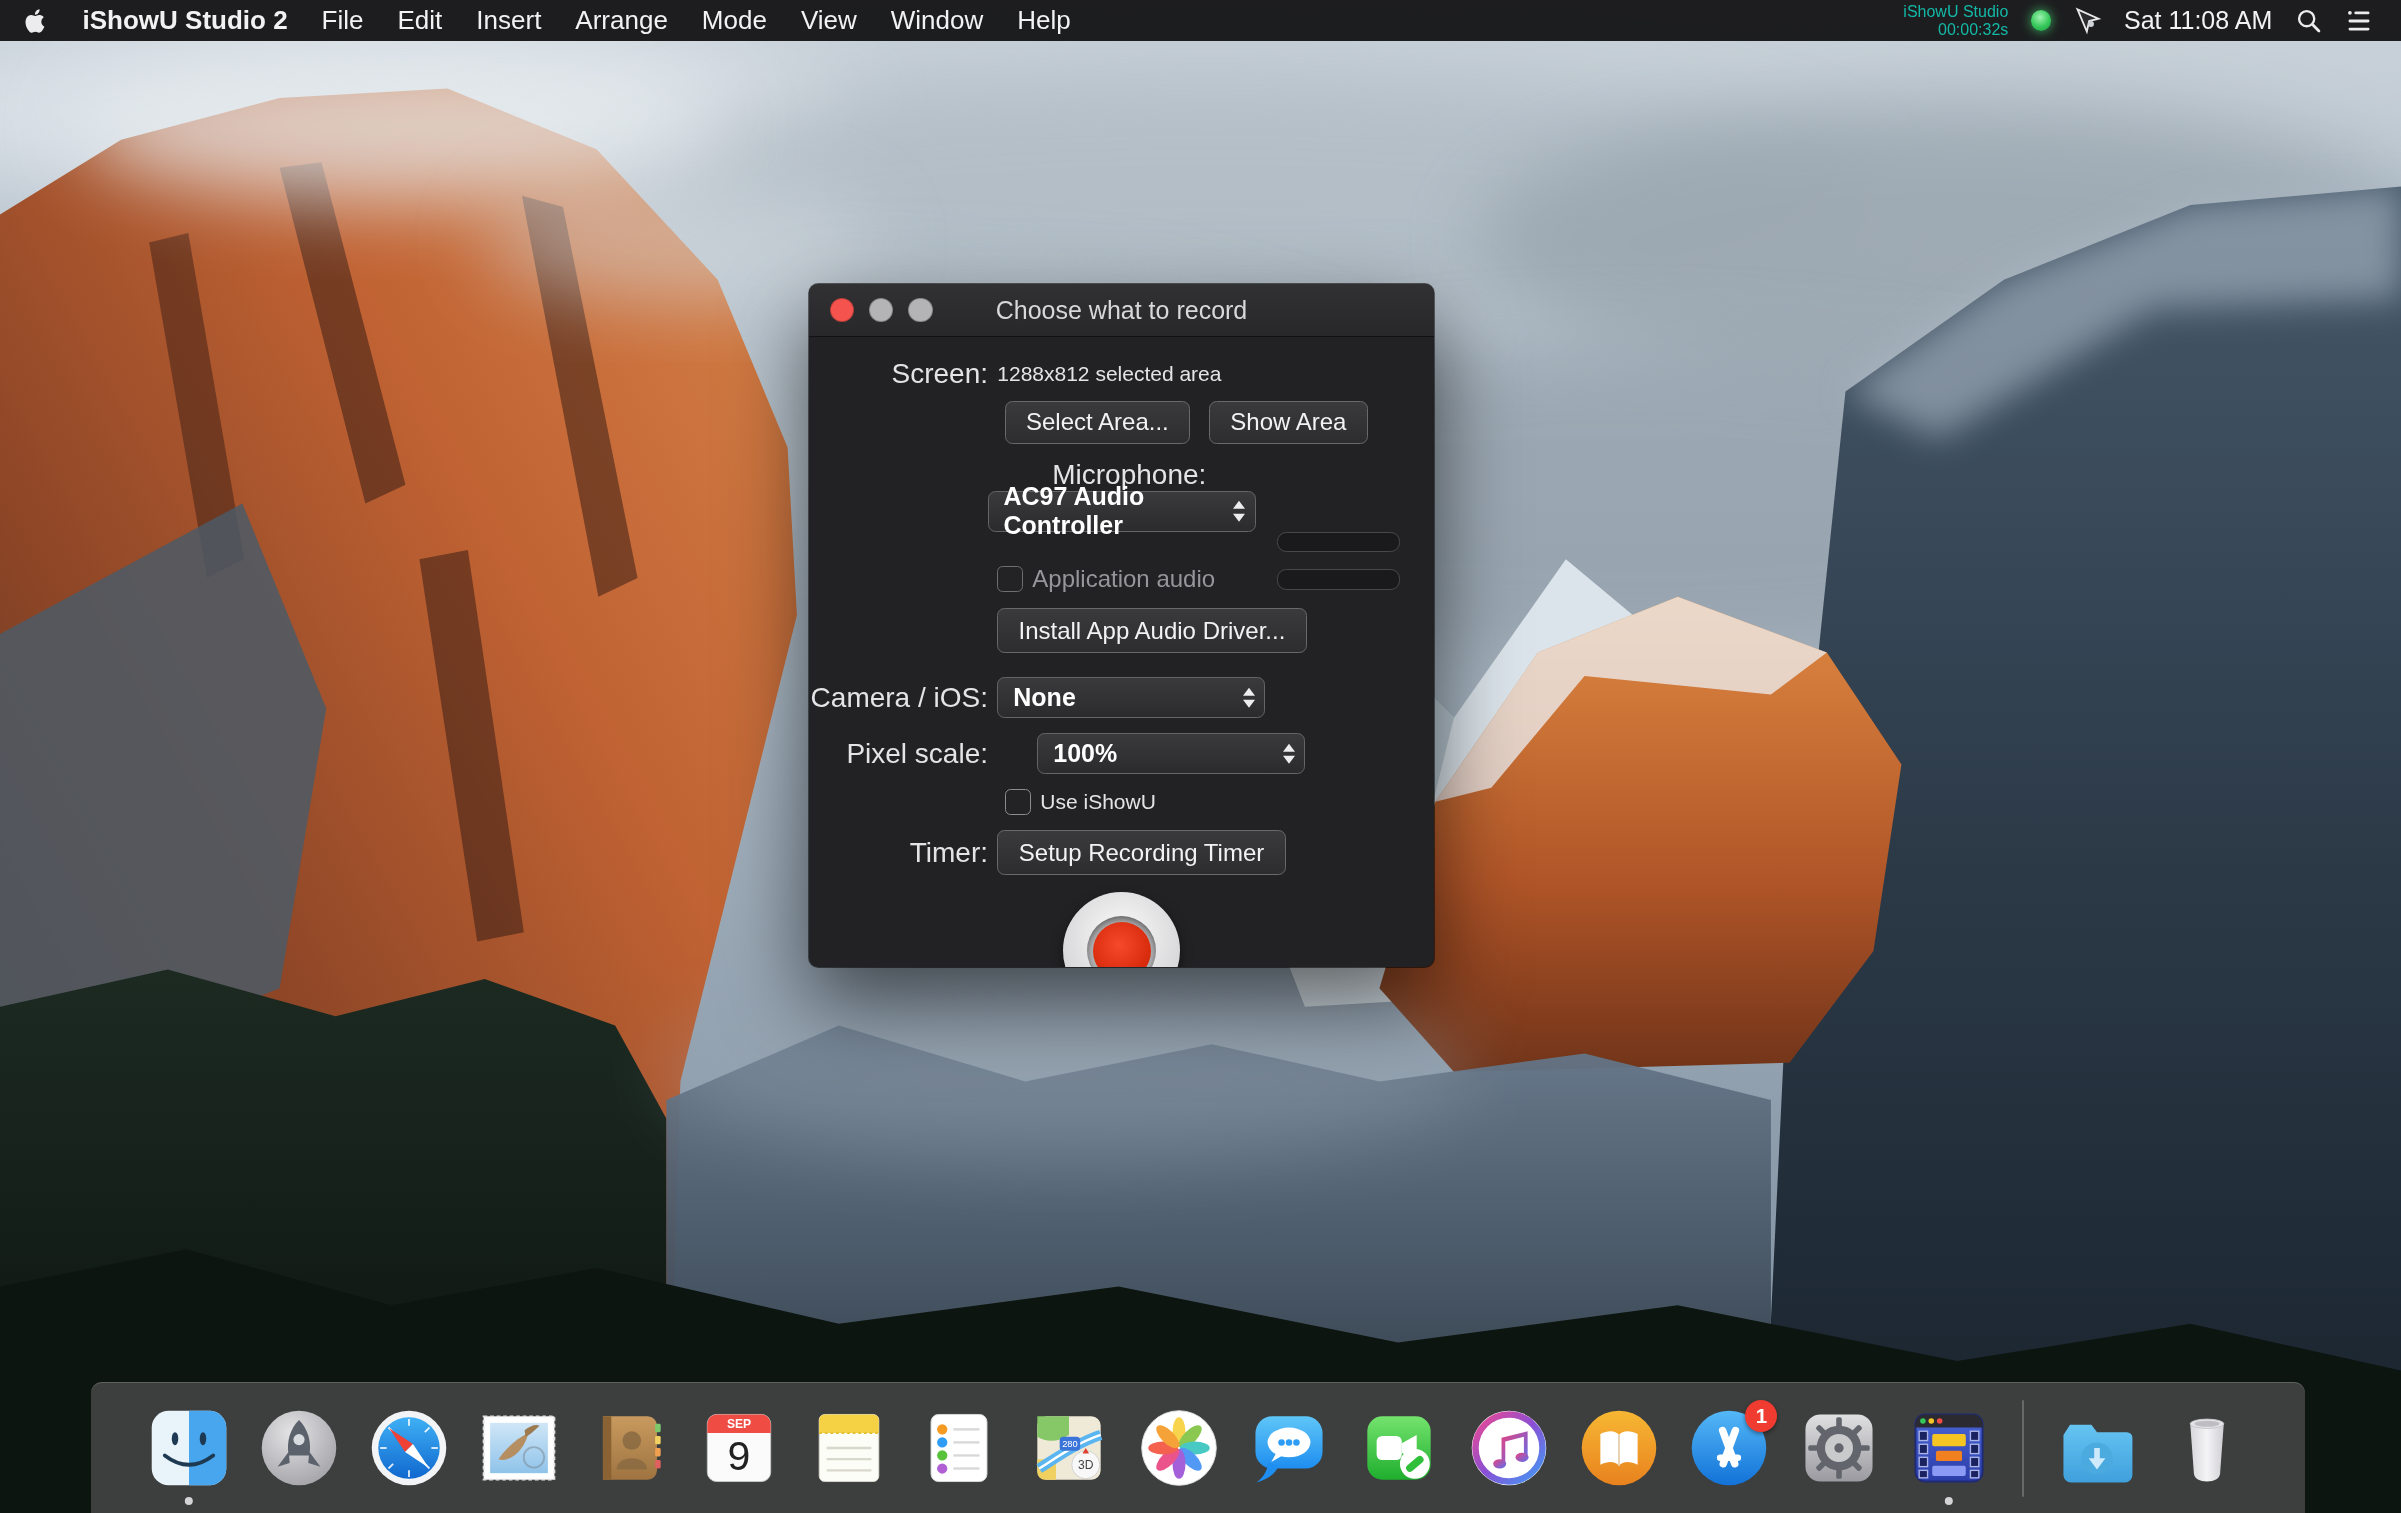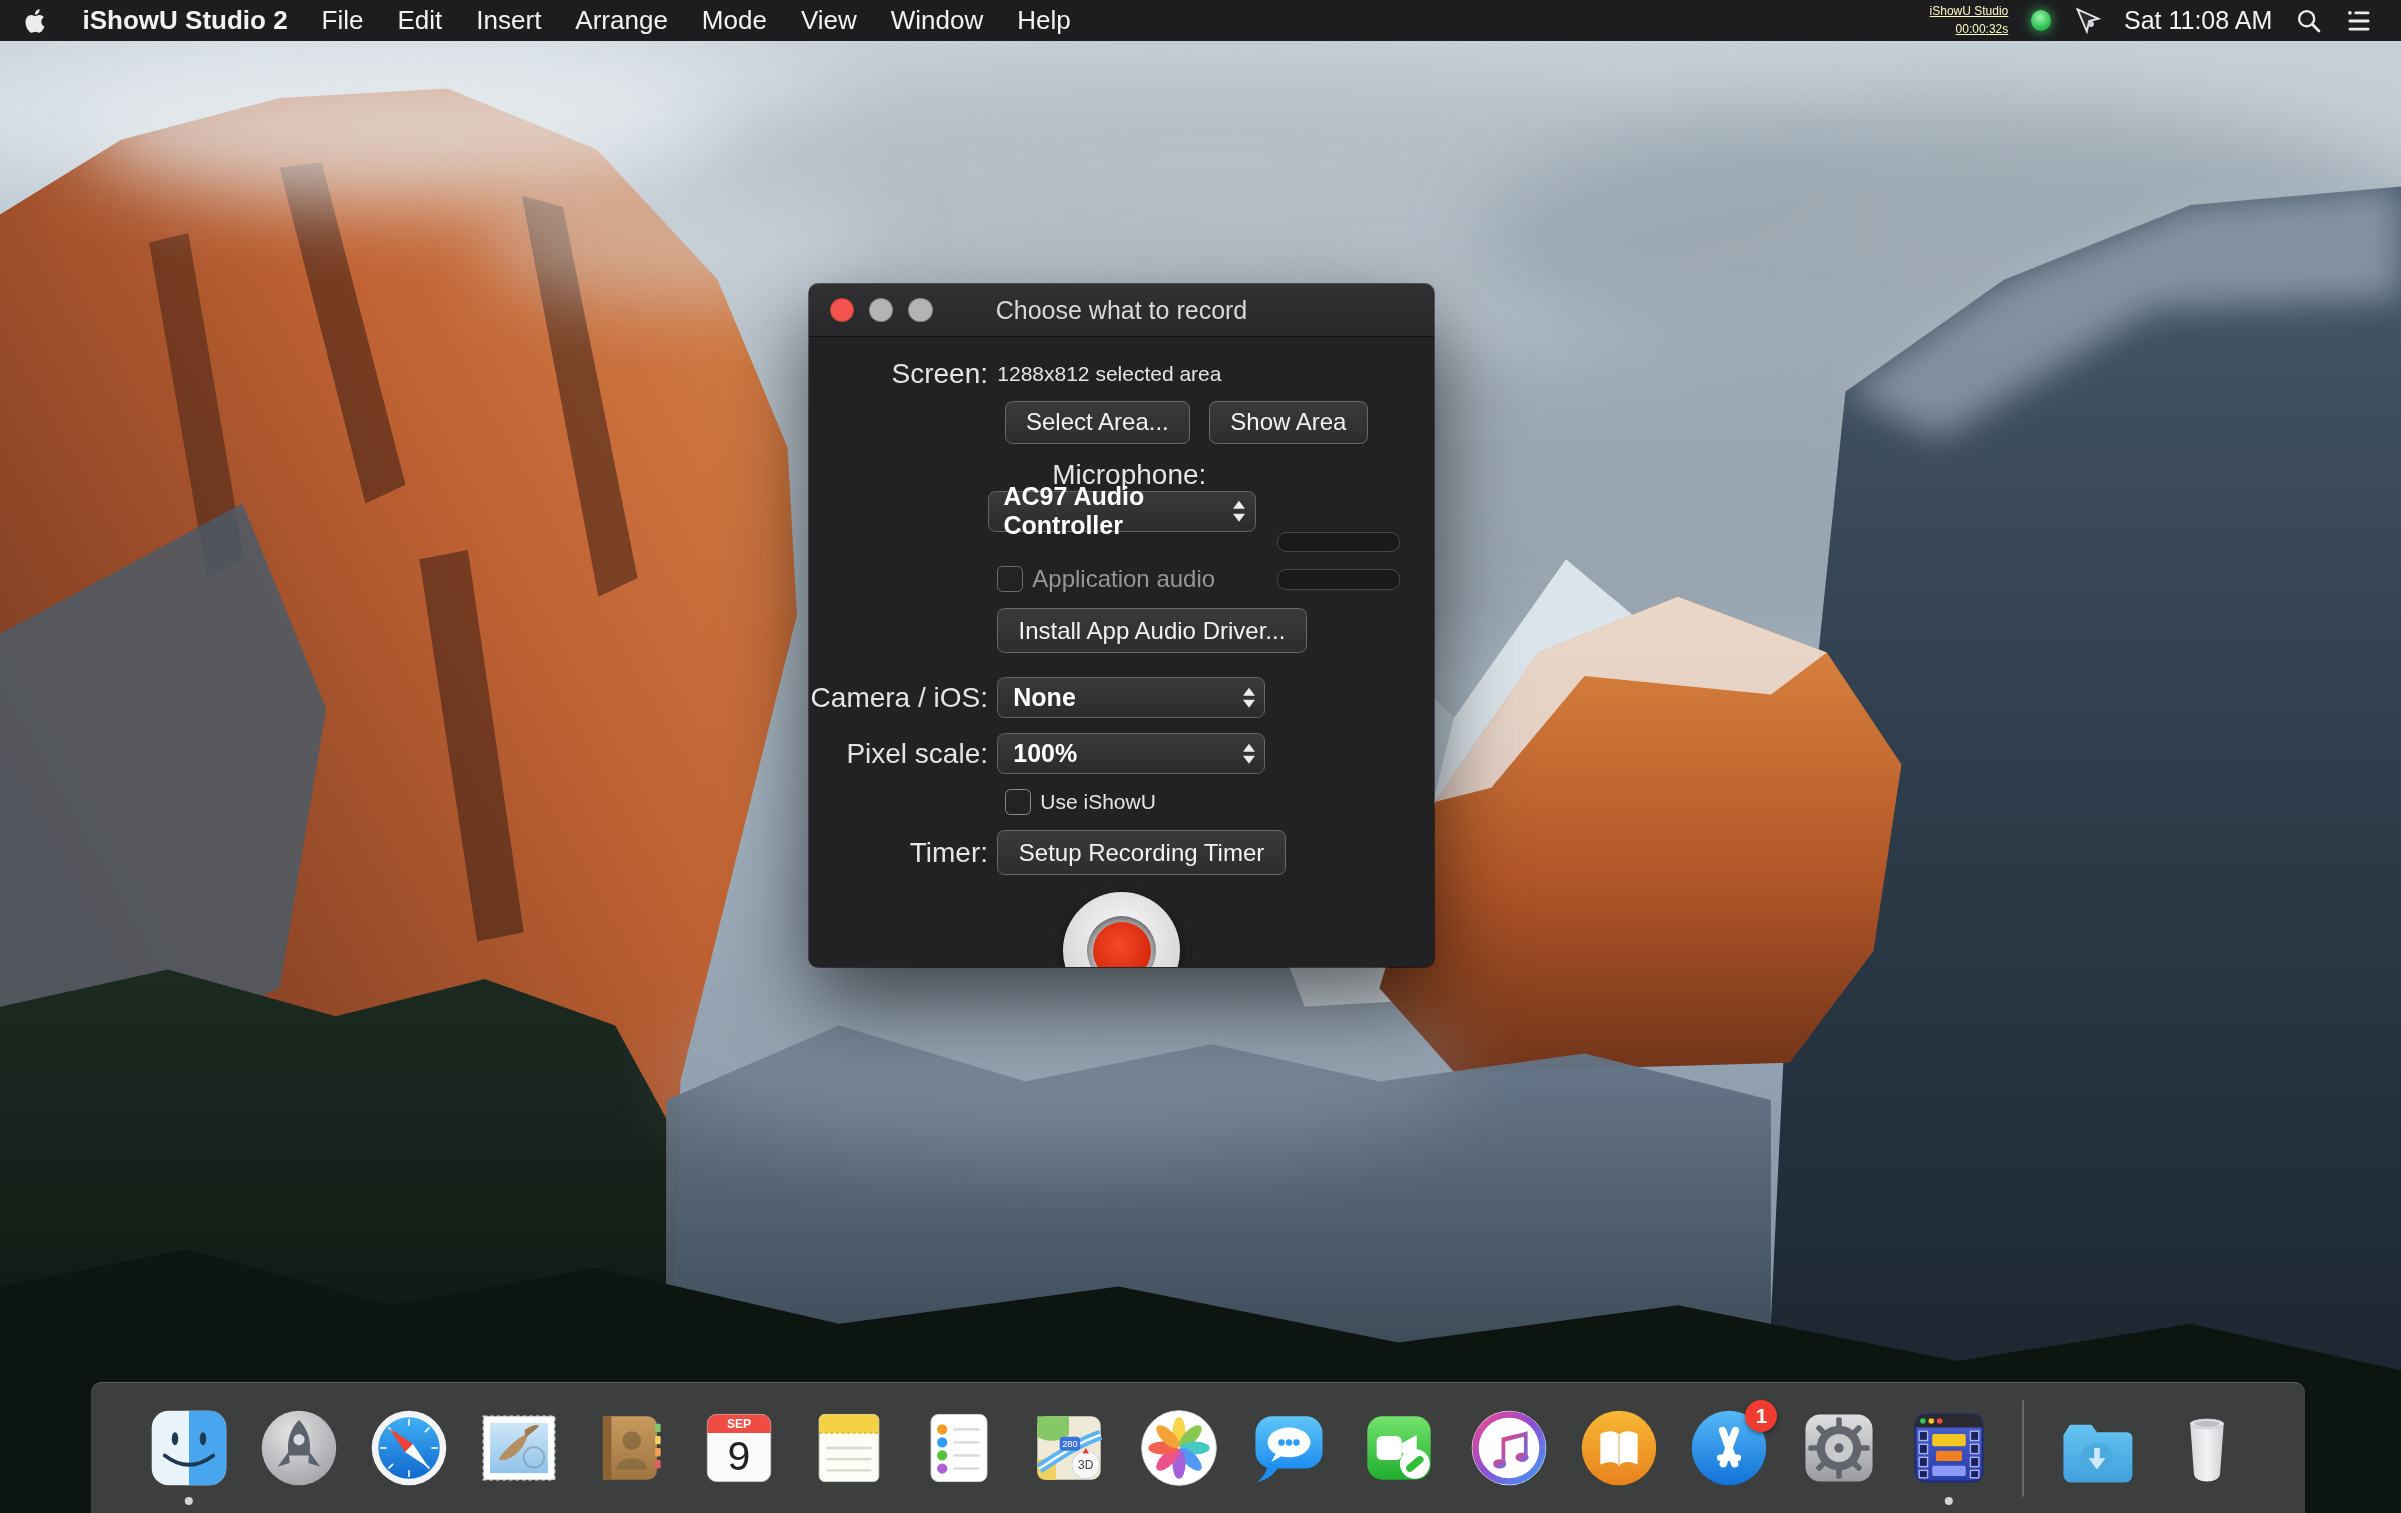--- a/index.html
+++ b/index.html
@@ -9,21 +9,21 @@
 
   
   .menubar{position:absolute;top:0;left:0;right:0;height:41px;z-index:10;
     background:rgba(23,23,25,.97);display:flex;align-items:center;
     padding:0 28px 0 20.5px;color:#f2f2f3;font-size:26px;}
   .mb-left{display:flex;align-items:center;gap:34px;}
   .mb-apple{width:28px;height:28px;display:flex;align-items:center;}
   .mb-app{font-weight:700;}
   .mb-item{white-space:nowrap;}
   .mb-right{margin-left:auto;display:flex;align-items:center;gap:22.4px;}
-  .mb-status{text-align:right;font-size:12px;line-height:17.7px;color:#fef9c3;text-decoration:underline;}
+  .mb-status{text-align:right;font-size:16px;line-height:17.7px;color:#14b8a6;}
   .mb-greendot{width:20.5px;height:20.5px;border-radius:50%;
     background:radial-gradient(circle at 45% 35%,#9df2b0,#35c759 55%,#1d9a43);
     box-shadow:0 0 11.2px rgba(70,220,120,.8);}
   .mb-clock{font-size:25px;}
   .mb-icon{width:28px;height:28px;display:flex;align-items:center;justify-content:center;}
 
   
   .window{position:absolute;left:809px;top:284px;width:625px;height:683px;z-index:5;
     background:#222224;border-radius:9.3px;overflow:hidden;
     box-shadow:0 34px 84px rgba(0,0,0,.6),0 0 0 0.9px rgba(0,0,0,.55);}
@@ -258,21 +258,21 @@
         <span class="lbl">Camera / iOS:</span>
         <div class="popup">
           <span>None</span>
           <span class="stepper">
             <span class="tri-up"></span>
               <span class="tri-down"></span>
           </span>
         </div>
       </div>
 
-      <div class="row" style="margin-top:15px;">
+      <div class="row" style="margin-top:15px;gap:40px;">
         <span class="lbl">Pixel scale:</span>
         <div class="popup">
           <span>100%</span>
           <span class="stepper">
             <span class="tri-up"></span>
               <span class="tri-down"></span>
           </span>
         </div>
       </div>
 

